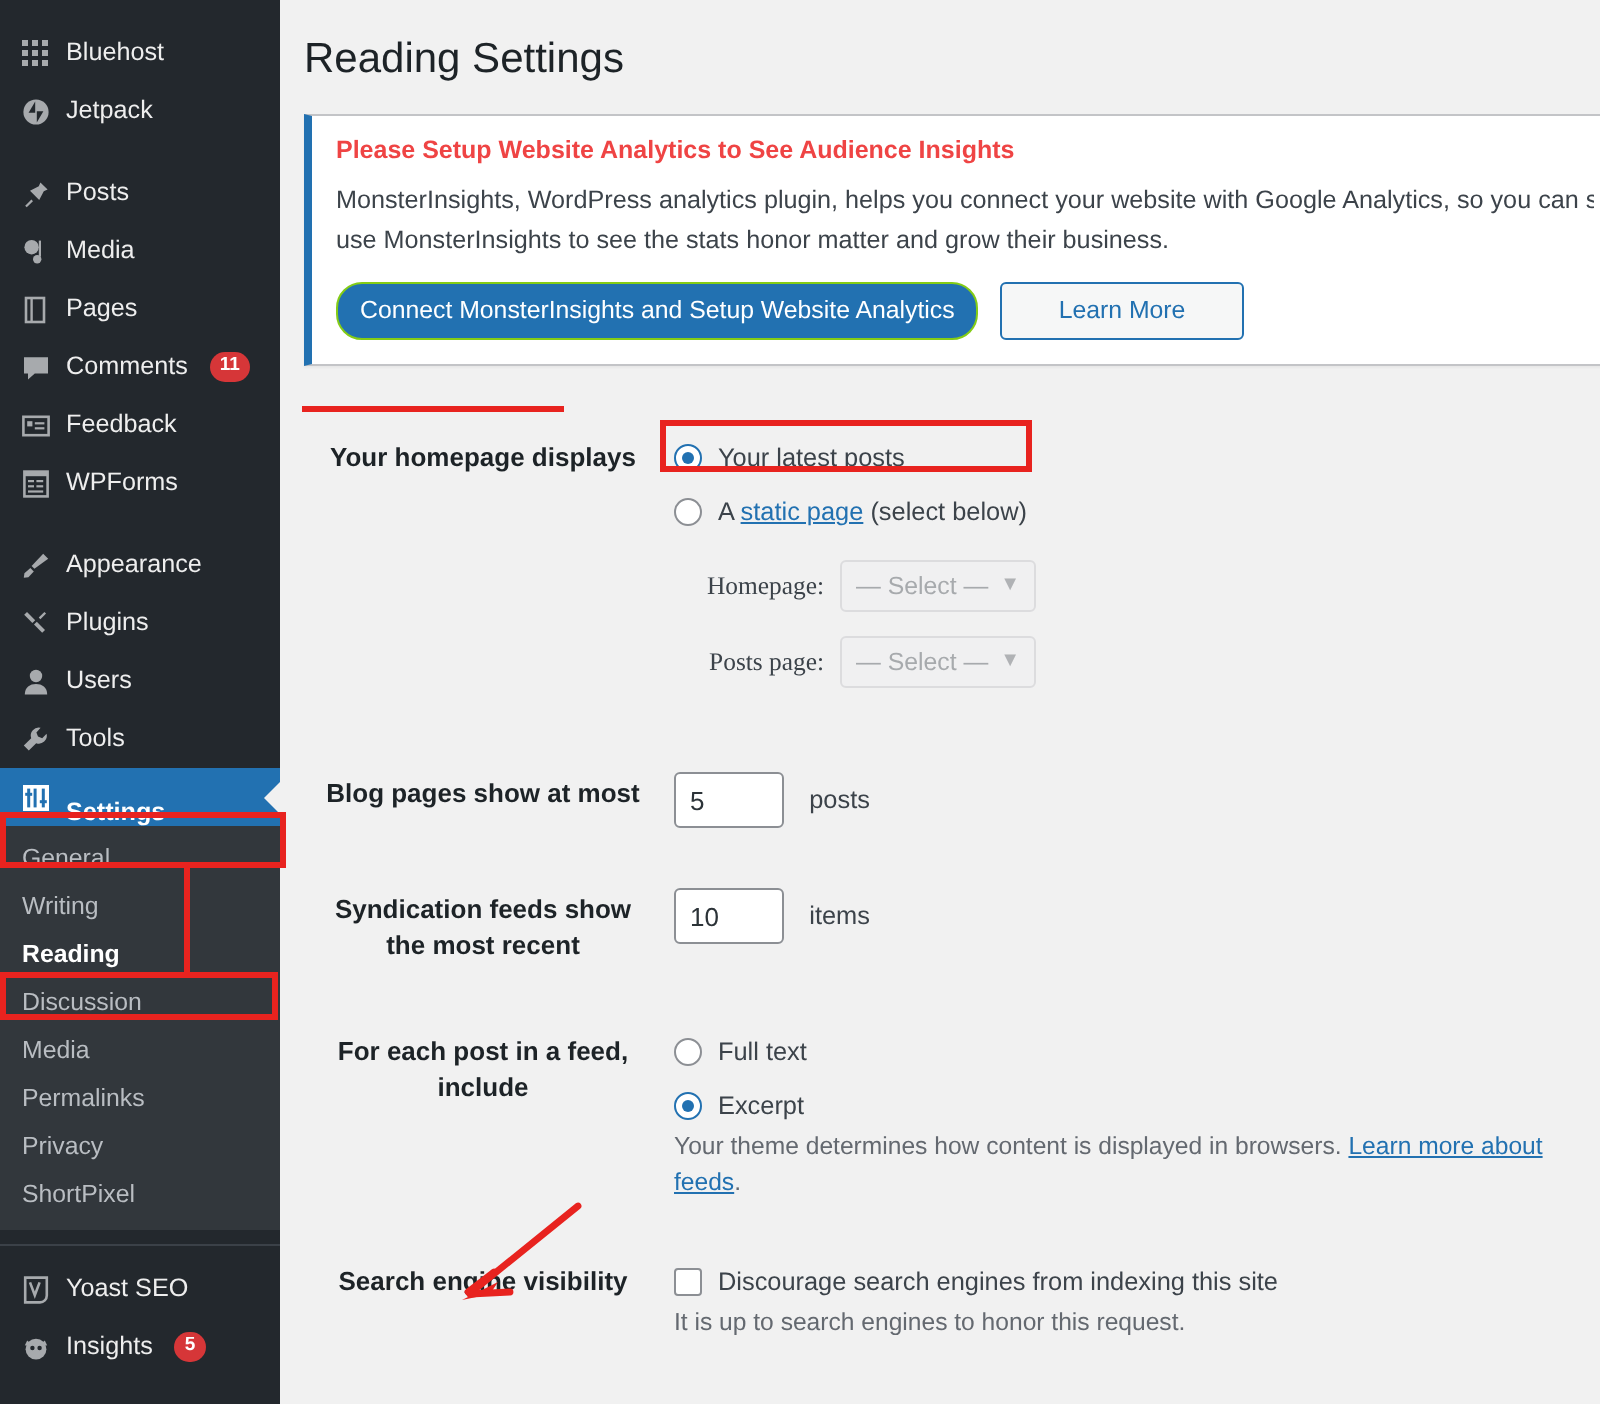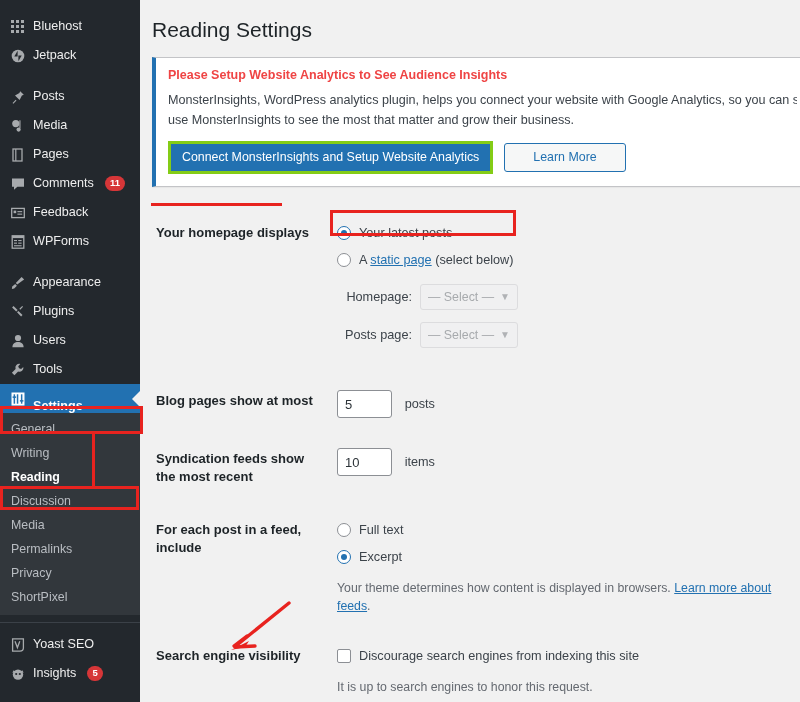--- a/index.html
+++ b/index.html
@@ -85,34 +85,34 @@
     padding:10px 12px 12px 12px; margin:0 0 0 0;
     width:658px;
     box-shadow:0 1px 1px rgba(0,0,0,.04);
   }
   .notice-title { font-weight:700; font-size:12.5px; color:#ef4444; margin:0 0 9px 0; }
   .notice-body { font-size:12.6px; color:#3c434a; line-height:1.55; margin:0 0 11px 0;
                  white-space:nowrap; overflow:hidden; }
   .notice-body .l2 { display:block; }
   .notice-actions { display:flex; align-items:center; gap:11px; }
   .btn-primary {
-    background:#2271b1; border:3px solid #84cc16; color:#fff;
-    font-size:12.4px; padding:6px 11px; border-radius:0;
+    background:#2271b1; border:1px solid #84cc16; color:#fff;
+    font-size:12.4px; padding:6px 11px; border-radius:13px;
     font-family:inherit; line-height:1.2; cursor:pointer; white-space:nowrap;
   }
   .btn-secondary {
     background:#f6f7f7; border:1px solid #2271b1; color:#2271b1;
     font-size:12.4px; padding:6px 28px; border-radius:3px;
     font-family:inherit; line-height:1.2; cursor:pointer; white-space:nowrap;
   }
 
   
   table.form-table { border-collapse:collapse; margin-top:20px; width:645px; }
   table.form-table th {
-    text-align:left; vertical-align:top;
+    text-align:center; vertical-align:top;
     width:185px; padding:17px 10px 17px 4px;
     font-size:13px; font-weight:700; color:#1d2327; line-height:1.4;
   }
   table.form-table td {
     vertical-align:top; padding:15px 10px 15px 0; font-size:13px;
   }
 
   .radio-row { display:flex; align-items:center; gap:8px; height:22px; }
   .radio {
     width:14px; height:14px; border-radius:50%;
@@ -127,38 +127,38 @@
   .radio-label { color:#3c434a; font-size:12.7px; }
   .radio-label a { color:#2271b1; }
 
   .checkbox {
     width:14px;height:14px;border:1px solid #8c8f94;background:#fff;
     border-radius:2px;flex:0 0 14px;display:inline-block;
   }
 
   .selects-wrap { margin-top:13px; }
   .select-row { display:flex; align-items:center; gap:8px; margin-bottom:12px; }
-  .select-caption { font-size:12.7px; color:#3c434a; width:75px; text-align:right; }
+  .select-caption { font-size:12.7px; color:#3c434a; width:75px; text-align:right;font-family:Liberation Serif, serif; }
   .fake-select {
     width:98px; height:26px; border:1px solid #dcdcde; background:#f0f0f1;
     border-radius:3px; color:#a7aaad; font-size:12.4px;
     display:flex; align-items:center; padding:0 7px;
     position:relative; justify-content:space-between;
   }
   .chev { color:#b0b2b5; font-size:10px; line-height:1; }
 
   input.num {
     width:55px; height:28px; border:1px solid #8c8f94; border-radius:3px;
     background:#fff; font-size:13px; color:#2c3338; padding:0 7px;
     font-family:inherit; vertical-align:middle;
   }
   .unit { font-size:12.7px; color:#3c434a; margin-left:9px; }
 
   .helper {
-    font-size:12.3px; color:#646970; margin-top:11px; line-height:1.5;
+    font-size:12.3px; color:#646970; line-height:1.5;
   }
   .helper a { color:#2271b1; }
 
   
   .anno { position:absolute; pointer-events:none; }
   .anno-box { border:3px solid #e8231f; }
   .anno-line { background:#e8231f; }
   #anno-layer { position:absolute; left:0; top:0; width:800px; height:702px; z-index:50; }
 </style>
 </head>
@@ -401,21 +401,21 @@
 
   <div id="main">
     <div id="main-inner">
 
       <h1 class="page-title">Reading Settings</h1>
 
       <div class="notice">
         <div class="notice-title">Please Setup Website Analytics to See Audience Insights</div>
         <div class="notice-body">
           <span>MonsterInsights, WordPress analytics plugin, helps you connect your website with Google Analytics, so you can see how people find</span>
-          <span class="l2">use MonsterInsights to see the most that matter and grow their business.</span>
+          <span class="l2">use MonsterInsights to see the stats honor matter and grow their business.</span>
         </div>
         <div class="notice-actions">
           <button class="btn-primary">Connect MonsterInsights and Setup Website Analytics</button>
           <button class="btn-secondary">Learn More</button>
         </div>
       </div>
 
       <table class="form-table">
         <tbody>
             <tr>

